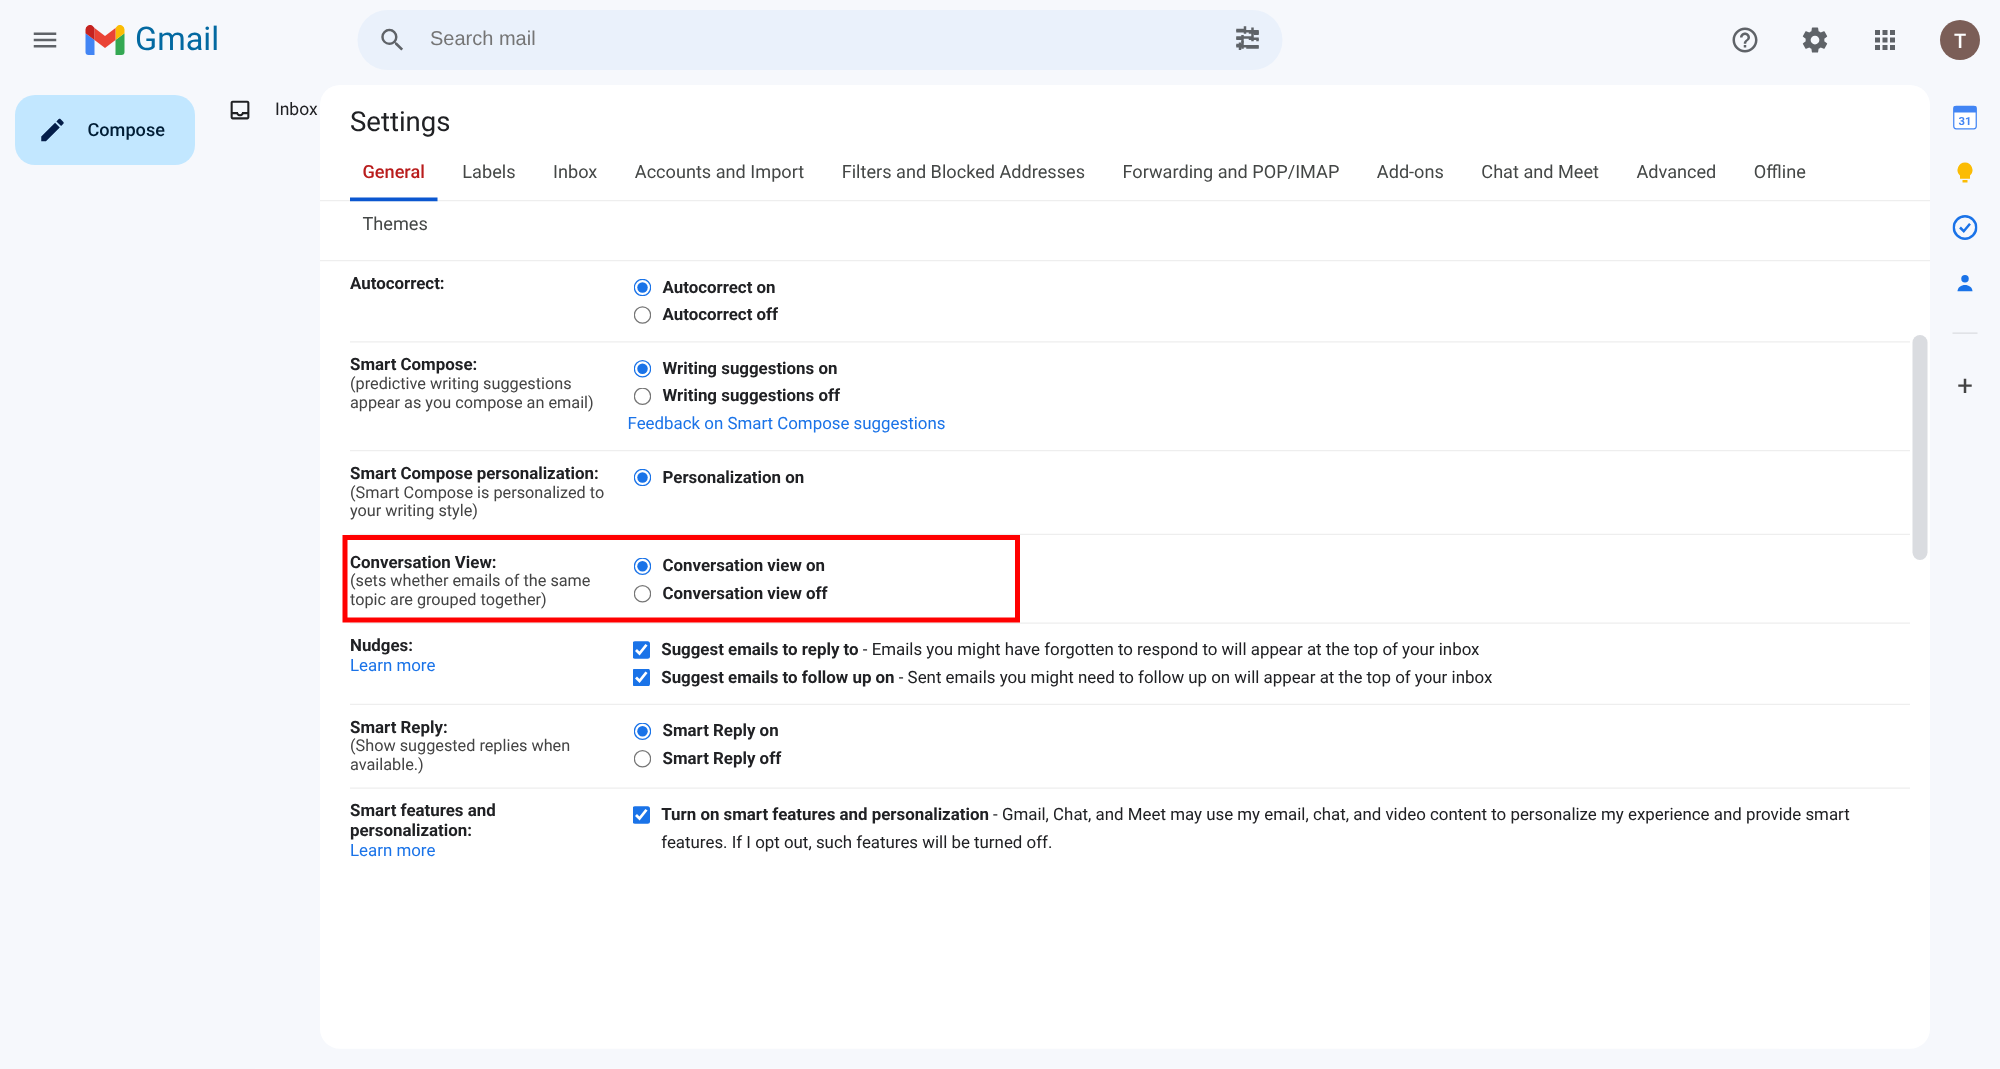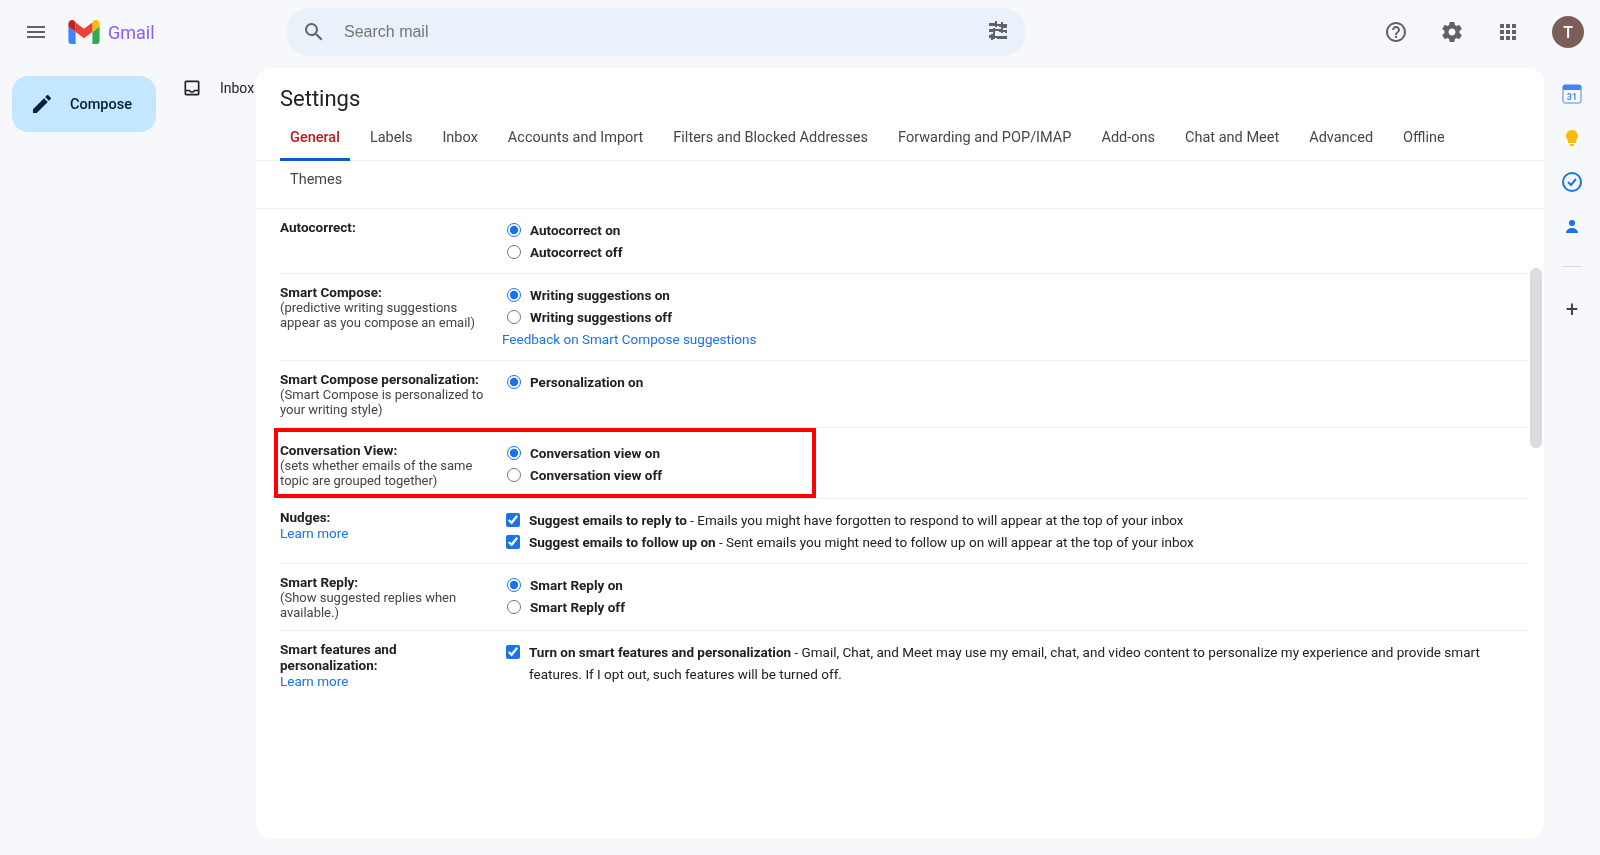--- a/index.html
+++ b/index.html
@@ -26,21 +26,21 @@
     border-radius: 50%; cursor: pointer;
     color: #5f6368;
     margin-left: 4px;
   }
   .logo-wrap {
     display: flex; align-items: center; gap: 8px;
     padding-right: 30px;
     min-width: 200px;
   }
   .gmail-logo { width: 32px; height: 24px; }
-  .gmail-text { font-size: 18px; color: #8b5cf6; font-weight: 400; }
+  .gmail-text { font-size: 26px; color: #0369a1; font-weight: 400; }
   .search-bar {
     flex: 0 0 740px;
     height: 48px;
     background: #eaf1fb;
     border-radius: 24px;
     display: flex; align-items: center;
     padding: 0 8px;
     gap: 8px;
     margin-left: 10px;
   }

